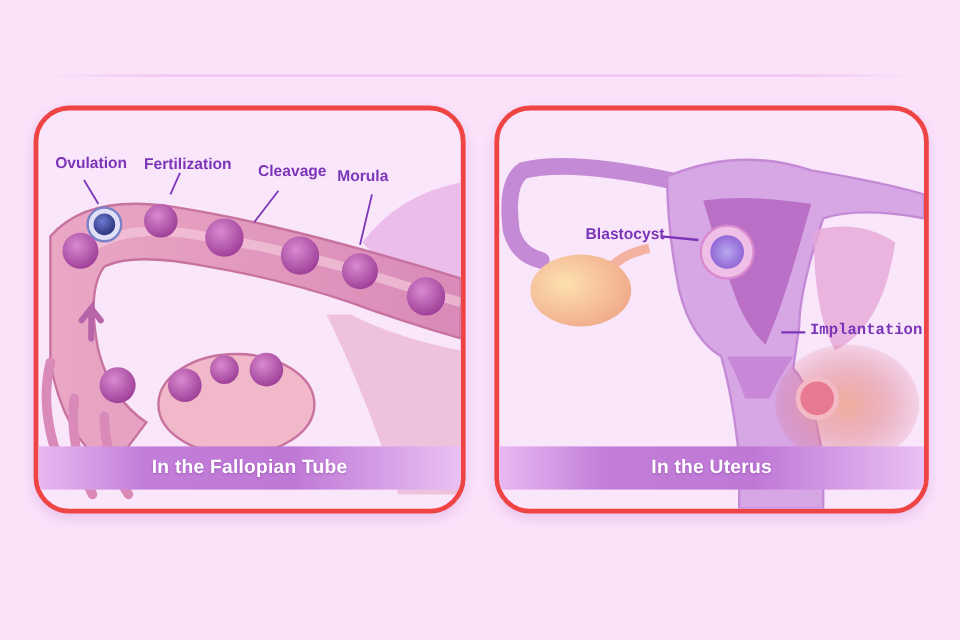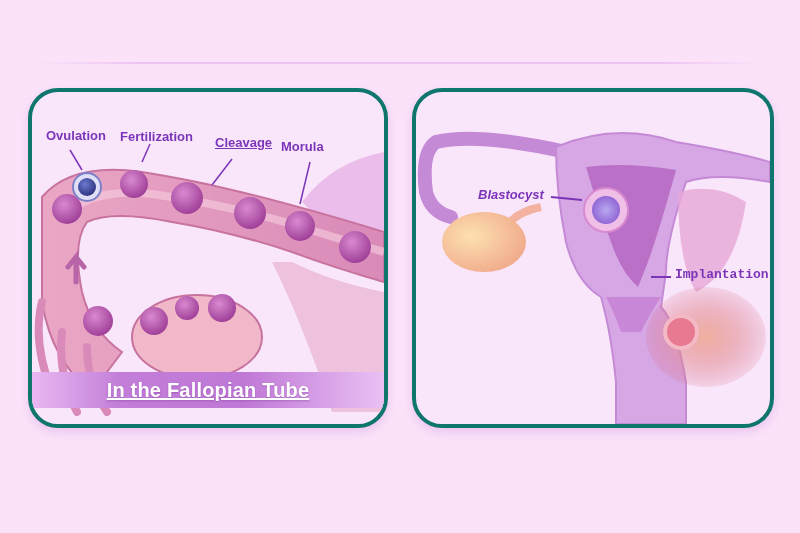--- a/index.html
+++ b/index.html
@@ -1,22 +1,22 @@
 <!DOCTYPE html>
 <html><head>
 <meta charset="utf-8">
 <style>
   html,body{margin:0;padding:0;}
   body{width:800px;height:533px;background:#fbe2f9;position:relative;overflow:hidden;font-family:"Liberation Sans",sans-serif;}
   .topline{position:absolute;left:35px;top:62px;width:730px;height:2px;background:linear-gradient(90deg,rgba(233,190,240,0),#ecc3f2 15%,#ecc3f2 85%,rgba(233,190,240,0));}
-  .panel{position:absolute;top:88px;height:340px;border-radius:30px;background:#fae6fb;border:4px solid #0f766e;box-shadow:0 4px 10px rgba(200,140,220,0.35);overflow:hidden;box-sizing:border-box;}
+  .panel{position:absolute;top:88px;height:340px;border-radius:30px;background:#fae6fb;border:4px solid #ef4444;box-shadow:0 4px 10px rgba(200,140,220,0.35);overflow:hidden;box-sizing:border-box;}
   .panel.left{left:28px;width:360px;}
   .panel.right{left:412px;width:362px;}
   .panel svg.art{position:absolute;left:0;top:0;}
-  .caption{position:absolute;left:0;right:0;bottom:16px;height:36px;background:linear-gradient(90deg,#e9b8f2 0%,#c27ed8 25%,#bf78d6 60%,#eac0f4 100%);display:flex;align-items:center;justify-content:center;color:#fff;font-size:20px;font-weight:bold;letter-spacing:0.2px;text-shadow:0 1px 2px rgba(110,40,140,0.4);text-decoration:underline;}
+  .caption{position:absolute;left:0;right:0;bottom:16px;height:36px;background:linear-gradient(90deg,#e9b8f2 0%,#c27ed8 25%,#bf78d6 60%,#eac0f4 100%);display:flex;align-items:center;justify-content:center;color:#fff;font-size:16px;font-weight:bold;letter-spacing:0.2px;text-shadow:0 1px 2px rgba(110,40,140,0.4);}
   .lbl{position:absolute;color:#7b35b8;font-size:13px;font-weight:bold;white-space:nowrap;}
 </style>
 </head>
 <body>
 
 <div class="topline"></div>
 
 <div class="panel left">
   <svg class="art" width="352" height="332" viewBox="0 0 352 332">
     <defs>
@@ -61,21 +61,21 @@
     <circle cx="155" cy="216" r="12" fill="url(#cellG)"></circle>
     <circle cx="190" cy="216" r="14" fill="url(#cellG)"></circle>
 
     <line x1="38" y1="58" x2="50" y2="78" stroke="#7b35b8" stroke-width="1.5"></line>
     <line x1="118" y1="52" x2="110" y2="70" stroke="#7b35b8" stroke-width="1.5"></line>
     <line x1="200" y1="67" x2="180" y2="93" stroke="#7b35b8" stroke-width="1.5"></line>
     <line x1="278" y1="70" x2="268" y2="112" stroke="#7b35b8" stroke-width="1.5"></line>
   </svg>
   <span class="lbl" style="left:14px;top:36px;">Ovulation</span>
   <span class="lbl" style="left:88px;top:37px;">Fertilization</span>
-  <span class="lbl" style="left:183px;top:43px;text-decoration:underline;">Cleavage</span>
+  <span class="lbl" style="left:183px;top:43px;">Cleavage</span>
   <span class="lbl" style="left:249px;top:47px;">Morula</span>
   <div class="caption">In the Fallopian Tube</div>
 </div>
 
 <div class="panel right">
   <svg class="art" width="354" height="332" viewBox="0 0 354 332">
     <defs>
       <radialGradient id="ovG" cx="0.35" cy="0.4" r="0.7">
         <stop offset="0" stop-color="#fde0b0"></stop>
           <stop offset="1" stop-color="#f0a98a"></stop>
@@ -104,15 +104,16 @@
     <circle cx="190" cy="118" r="14" fill="url(#blG)"></circle>
 
     <path d="M190 205 Q200 225 205 240 L225 240 Q232 225 245 205 Z" fill="#c987d8"></path>
 
     <ellipse cx="290" cy="245" rx="60" ry="50" fill="url(#impG)"></ellipse>
     <circle cx="265" cy="240" r="16" fill="#e77a90" stroke="#f3b9c4" stroke-width="4"></circle>
 
     <line x1="135" y1="105" x2="166" y2="108" stroke="#7b35b8" stroke-width="2"></line>
     <line x1="235" y1="185" x2="255" y2="185" stroke="#7b35b8" stroke-width="2"></line>
   </svg>
-  <span class="lbl" style="left:62px;top:95px;font-style:italic;">Blastocyst</span>
+  <span class="lbl" style="left:72px;top:95px;">Blastocyst</span>
   <span class="lbl" style="left:259px;top:175px;font-family:Liberation Mono, monospace;">Implantation</span>
+  <div class="caption">In the Uterus</div>
 </div>
 
 </body></html>

